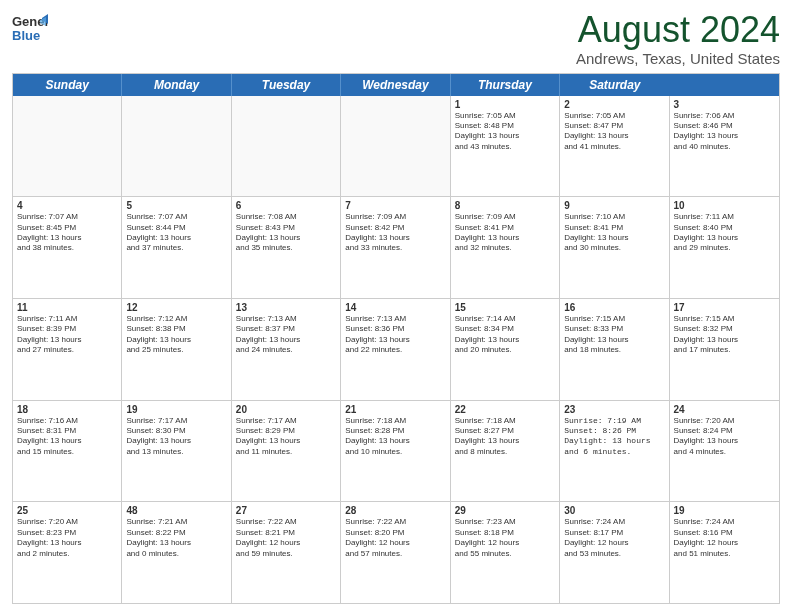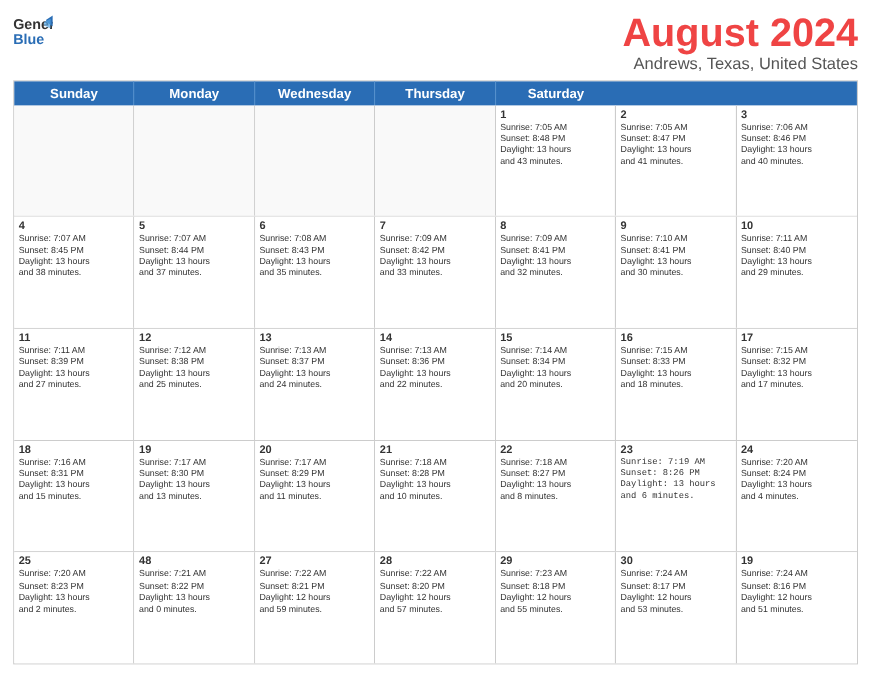--- a/index.html
+++ b/index.html
@@ -21,22 +21,22 @@
       display: flex;
       justify-content: space-between;
       align-items: flex-start;
       margin-bottom: 6px;
     }
     .title-block {
       text-align: right;
     }
     .main-title {
       font-size: 36px;
-      font-weight: bold;
-      color: #ef4444;
+      font-weight: normal;
+      color: #14532d;
       line-height: 1.1;
     }
     .subtitle {
       font-size: 15px;
       color: #555;
     }
     .calendar {
       flex: 1;
       display: flex;
       flex-direction: column;
@@ -47,20 +47,21 @@
       grid-template-columns: repeat(7, 1fr);
       background: #2a6db5;
     }
     .cal-header-cell {
       color: #fff;
       font-size: 12px;
       font-weight: bold;
       text-align: center;
       padding: 4px 2px;
       border-right: 1px solid #5590cc;
+      font-style: italic;
     }
     .cal-header-cell:last-child { border-right: none; text-align: center; }
     .cal-body {
       flex: 1;
       display: flex;
       flex-direction: column;
     }
     .cal-row {
       display: grid;
       grid-template-columns: repeat(7, 1fr);
@@ -119,20 +120,21 @@
     <div class="title-block">
       <div class="main-title">August 2024</div>
       <div class="subtitle">Andrews, Texas, United States</div>
     </div>
   </div>
 
   <div class="calendar">
     <div class="cal-header">
     <div class="cal-header-cell">Sunday</div>
         <div class="cal-header-cell">Monday</div>
+        <div class="cal-header-cell">Tuesday</div>
         <div class="cal-header-cell">Wednesday</div>
         <div class="cal-header-cell">Thursday</div>
         <div class="cal-header-cell">Saturday</div>
       </div>
     <div class="cal-body">
     <div class="cal-row">
           <div class="cal-cell empty"></div>
           <div class="cal-cell empty"></div>
           <div class="cal-cell empty"></div>
           <div class="cal-cell empty"></div>

